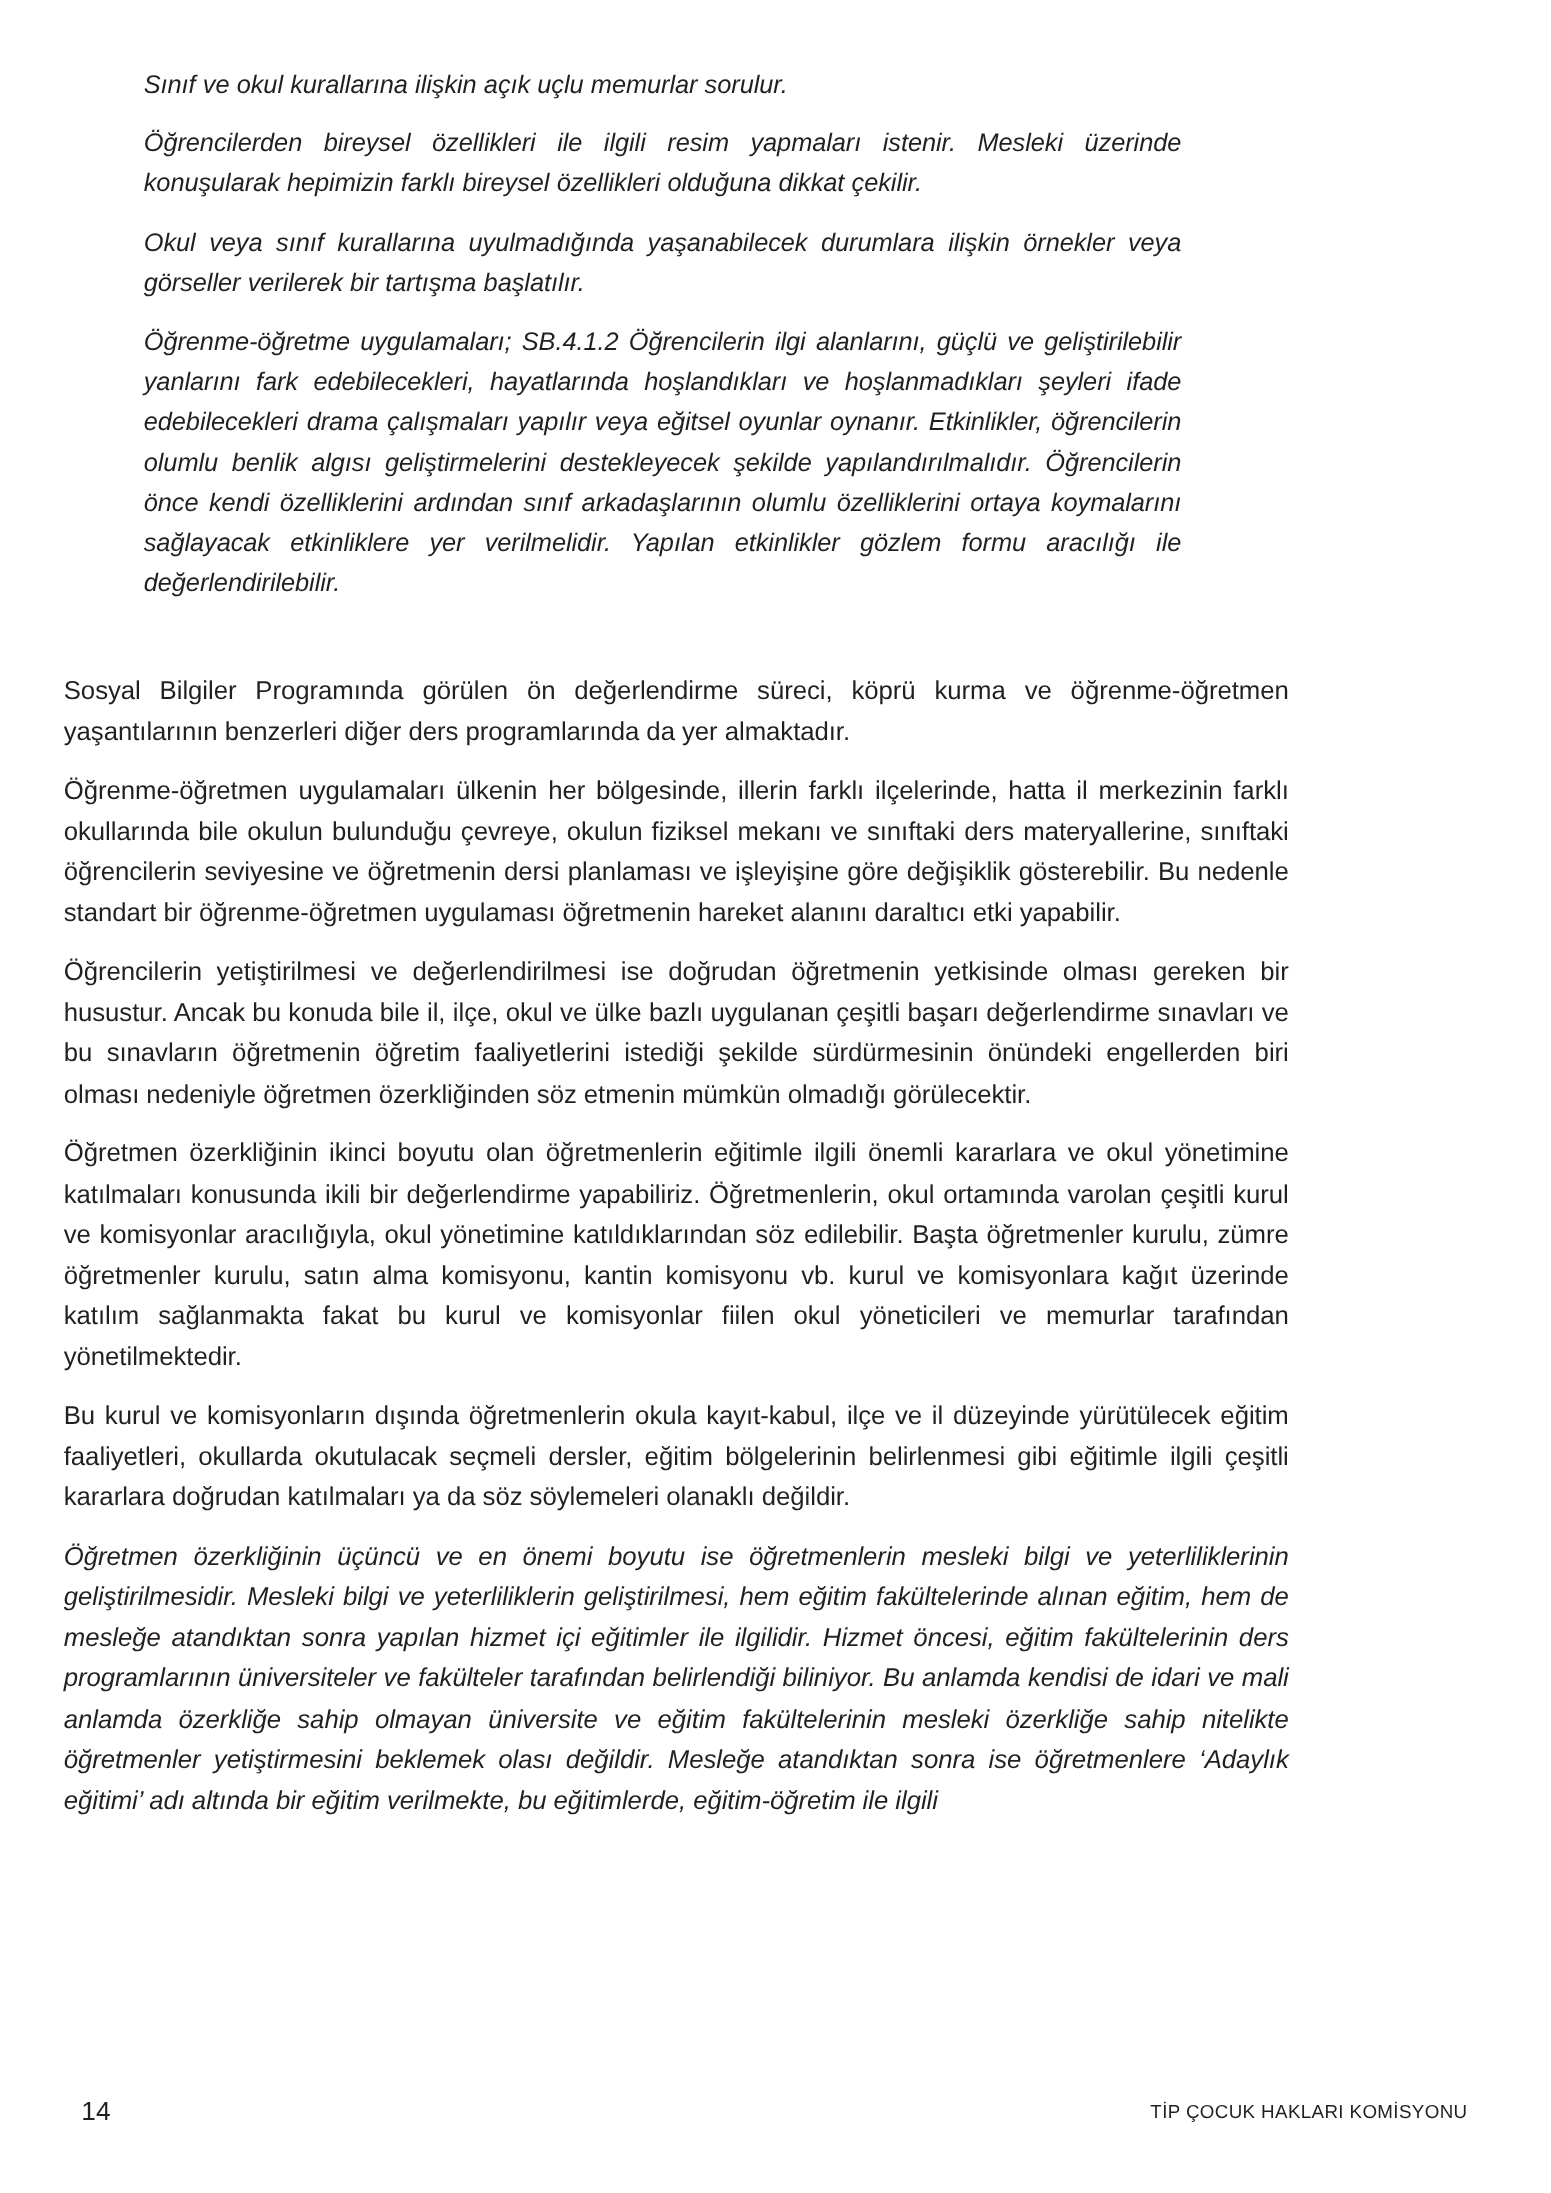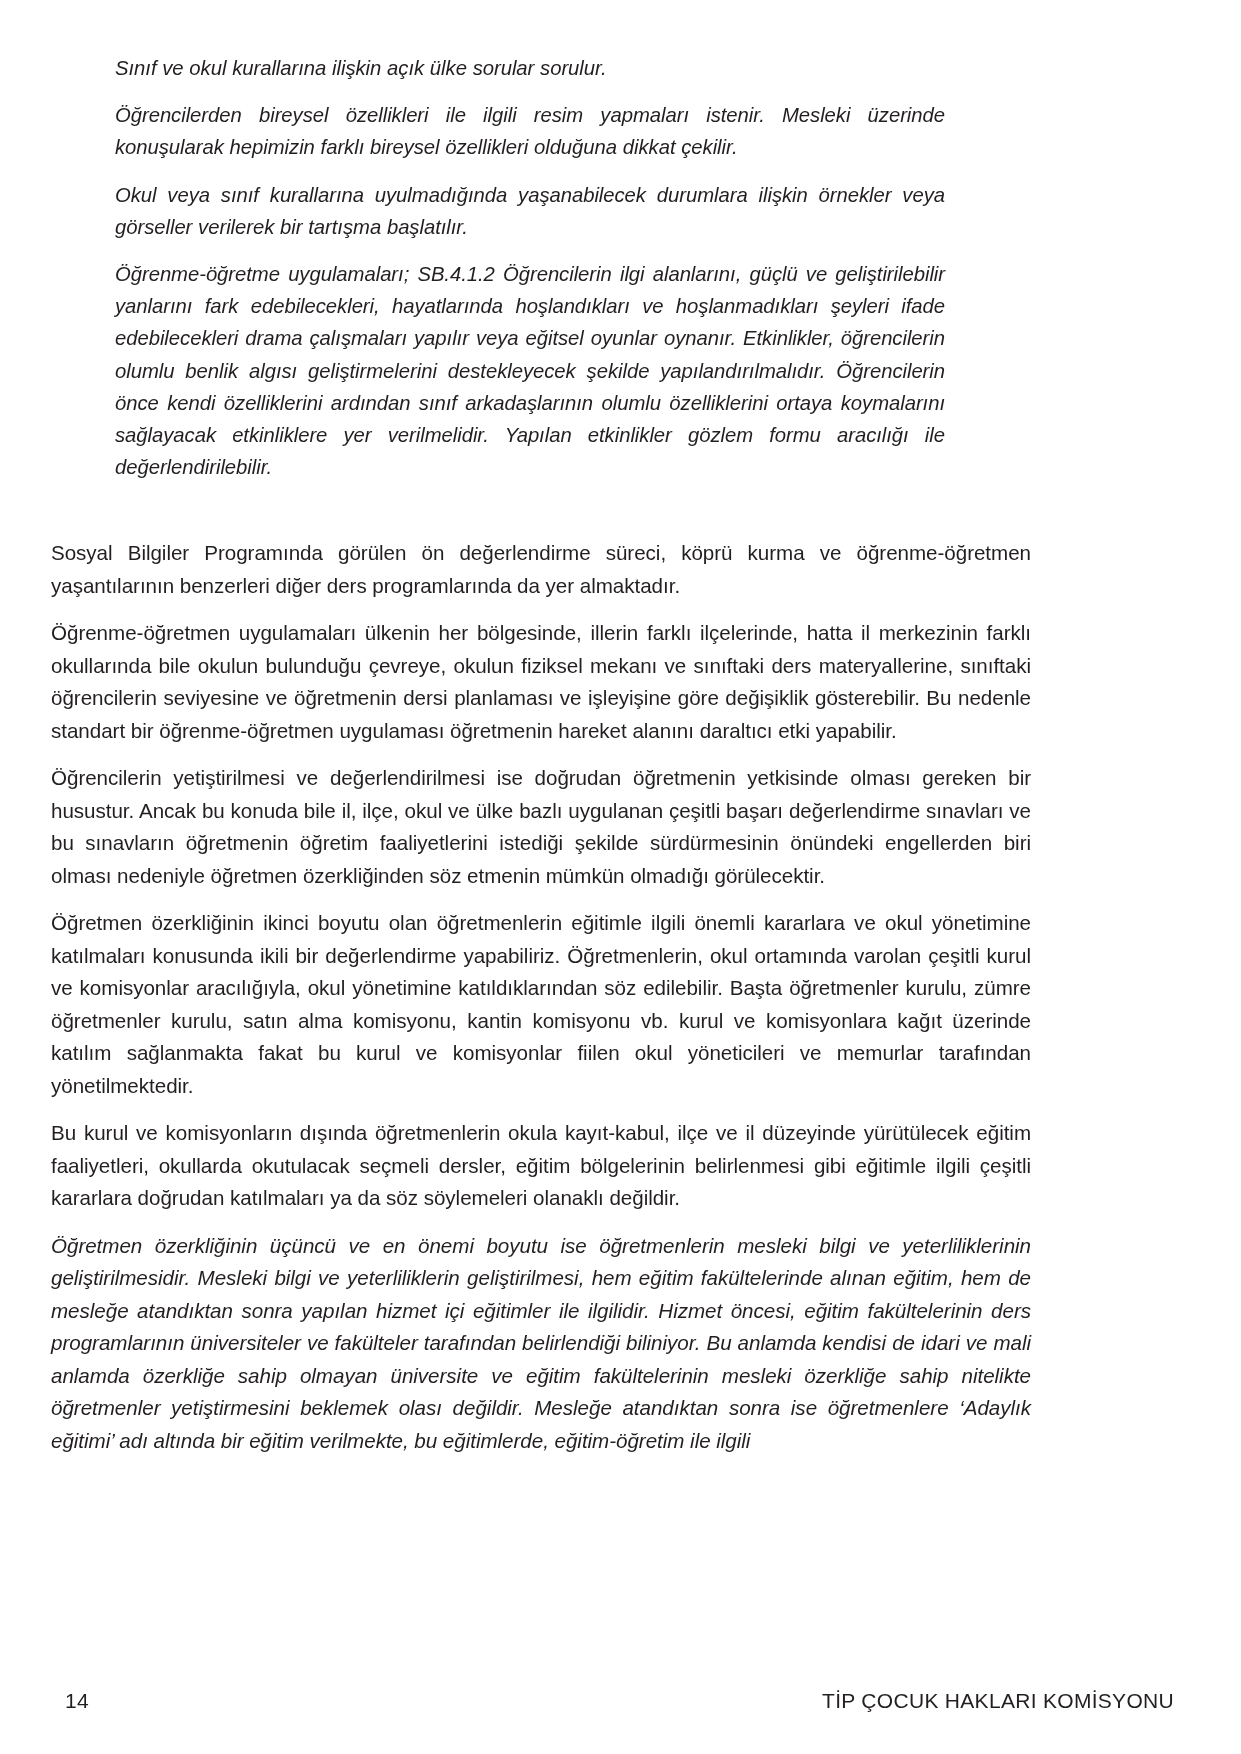--- a/index.html
+++ b/index.html
@@ -61,47 +61,47 @@
     color: #231f20;
     letter-spacing: -0.04px;
   }
   .body-p:last-child { margin-bottom: 0; font-style: italic; }
 
   
   .footer {
     position: absolute;
     left: 65px;
     right: 65px;
-    bottom: 36px;
+    bottom: 47px;
     height: 34px;
     display: flex;
     align-items: center;
     justify-content: space-between;
   }
   .footer-page-number {
     font-size: 21px;
     line-height: 30px;
     color: #231f20;
     letter-spacing: 0.2px;
   }
   .footer-org {
-    font-size: 21px;
+    font-size: 15px;
     line-height: 30px;
     color: #231f20;
     letter-spacing: 0.3px;
     margin-right: 2px;
   }
 </style>
 </head>
 <body>
 
 <div class="page">
 
   <section class="quote-block">
-    <p class="quote-p">Sınıf ve okul kurallarına ilişkin açık ülke sorular sorulur.</p>
+    <p class="quote-p">Sınıf ve okul kurallarına ilişkin açık uçlu memurlar sorulur.</p>
     <p class="quote-p">Öğrencilerden bireysel özellikleri ile ilgili resim yapmaları istenir. Mesleki üzerinde konuşularak hepimizin farklı bireysel özellikleri olduğuna dikkat çekilir.</p>
     <p class="quote-p">Okul veya sınıf kurallarına uyulmadığında yaşanabilecek durumlara ilişkin örnekler veya görseller verilerek bir tartışma başlatılır.</p>
     <p class="quote-p">Öğrenme-öğretme uygulamaları; SB.4.1.2 Öğrencilerin ilgi alanlarını, güçlü ve geliştirilebilir yanlarını fark edebilecekleri, hayatlarında hoşlandıkları ve hoşlanmadıkları şeyleri ifade edebilecekleri drama çalışmaları yapılır veya eğitsel oyunlar oynanır. Etkinlikler, öğrencilerin olumlu benlik algısı geliştirmelerini destekleyecek şekilde yapılandırılmalıdır. Öğrencilerin önce kendi özelliklerini ardından sınıf arkadaşlarının olumlu özelliklerini ortaya koymalarını sağlayacak etkinliklere yer verilmelidir. Yapılan etkinlikler gözlem formu aracılığı ile değerlendirilebilir.</p>
   </section>
 
   <section class="body-block">
     <p class="body-p">Sosyal Bilgiler Programında görülen ön değerlendirme süreci, köprü kurma ve öğrenme-öğretmen yaşantılarının benzerleri diğer ders programlarında da yer almaktadır.</p>
     <p class="body-p">Öğrenme-öğretmen uygulamaları ülkenin her bölgesinde, illerin farklı ilçelerinde, hatta il merkezinin farklı okullarında bile okulun bulunduğu çevreye, okulun fiziksel mekanı ve sınıftaki ders materyallerine, sınıftaki öğrencilerin seviyesine ve öğretmenin dersi planlaması ve işleyişine göre değişiklik gösterebilir. Bu nedenle standart bir öğrenme-öğretmen uygulaması öğretmenin hareket alanını daraltıcı etki yapabilir.</p>
     <p class="body-p">Öğrencilerin yetiştirilmesi ve değerlendirilmesi ise doğrudan öğretmenin yetkisinde olması gereken bir husustur. Ancak bu konuda bile il, ilçe, okul ve ülke bazlı uygulanan çeşitli başarı değerlendirme sınavları ve bu sınavların öğretmenin öğretim faaliyetlerini istediği şekilde sürdürmesinin önündeki engellerden biri olması nedeniyle öğretmen özerkliğinden söz etmenin mümkün olmadığı görülecektir.</p>
     <p class="body-p">Öğretmen özerkliğinin ikinci boyutu olan öğretmenlerin eğitimle ilgili önemli kararlara ve okul yönetimine katılmaları konusunda ikili bir değerlendirme yapabiliriz. Öğretmenlerin, okul ortamında varolan çeşitli kurul ve komisyonlar aracılığıyla, okul yönetimine katıldıklarından söz edilebilir. Başta öğretmenler kurulu, zümre öğretmenler kurulu, satın alma komisyonu, kantin komisyonu vb. kurul ve komisyonlara kağıt üzerinde katılım sağlanmakta fakat bu kurul ve komisyonlar fiilen okul yöneticileri ve memurlar tarafından yönetilmektedir.</p>

